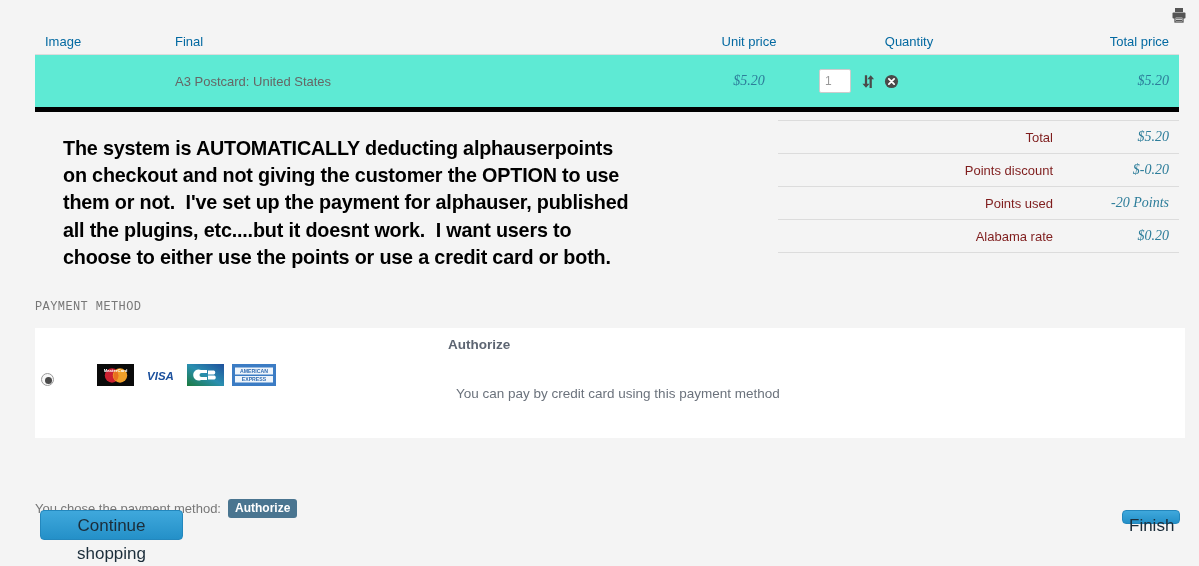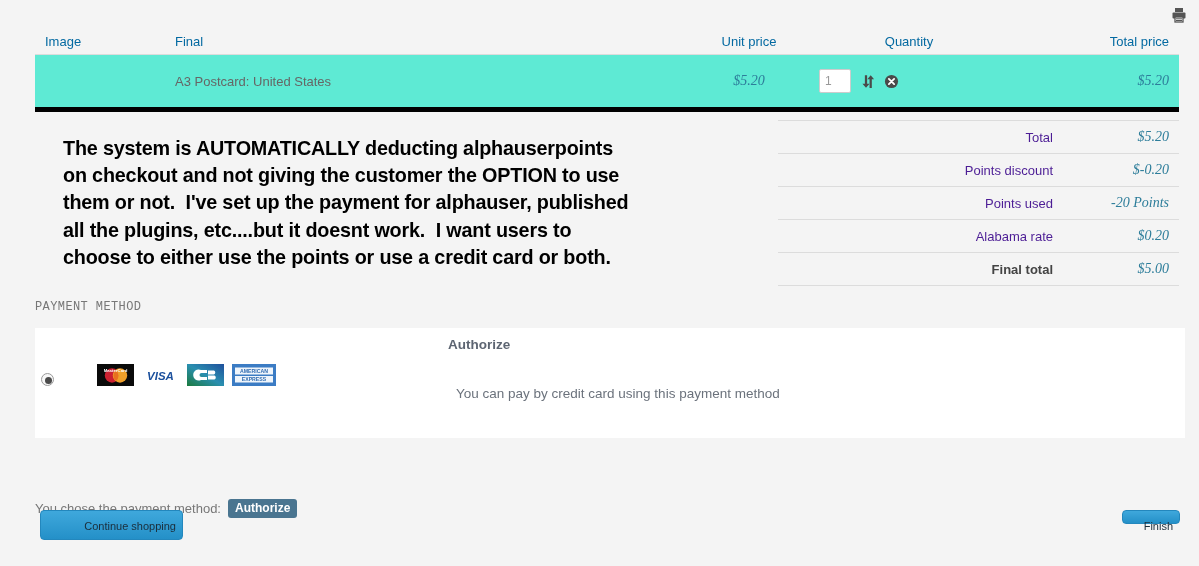--- a/index.html
+++ b/index.html
@@ -79,21 +79,21 @@
     border-top:1px solid #dcdcdc;
   }
   .tot-row{
     display:flex;align-items:center;
     height:32px;
     border-bottom:1px solid #dcdcdc;
   }
   .tot-row:last-child{border-bottom:1px solid #dcdcdc;}
   .tot-label{
     flex:1;text-align:right;padding-right:14px;
-    color:#4c1d95;font-size:13px;
+    color:#7f1d1d;font-size:13px;
   }
   .tot-label.bold{font-weight:bold;color:#444;}
   .tot-value{
     width:112px;text-align:right;padding-right:10px;
     color:#2d7d9a;font-style:italic;
     font-family:"Liberation Serif","DejaVu Serif",serif;
     font-size:14px;
     box-sizing:border-box;
   }
 
@@ -161,27 +161,27 @@
     display:inline-block;
     background:#4a7590;
     color:#fff;font-weight:bold;font-size:12px;
     padding:3px 7px 4px 7px;border-radius:3px;
     line-height:1;
   }
 
   .btn{
     position:absolute;
     font-family:"Liberation Sans","DejaVu Sans",sans-serif;
-    font-size:11px;color:#1b2d3a;
+    font-size:17px;color:#1b2d3a;
     background:linear-gradient(to bottom,#3fa8dc 0%,#2490c8 100%);
     border:1px solid #2387bd;
     border-radius:4px;
     cursor:pointer;
     box-sizing:border-box;
-    text-align:right;
+    text-align:center;
   }
   .btn-continue{left:40px;top:510px;width:143px;height:30px;line-height:28px;}
   .btn-finish{left:1122px;top:510px;width:58px;height:14px;line-height:28px;}
 </style>
 </head>
 <body>
 
 <div class="page">
 
   <div class="print-icon">
@@ -237,24 +237,20 @@
       <div class="tot-label">Points discount</div>
       <div class="tot-value">$-0.20</div>
     </div>
     <div class="tot-row">
       <div class="tot-label">Points used</div>
       <div class="tot-value">-20 Points</div>
     </div>
     <div class="tot-row">
       <div class="tot-label">Alabama rate</div>
       <div class="tot-value">$0.20</div>
-    </div>
-    <div class="tot-row">
-      <div class="tot-label bold">Final total</div>
-      <div class="tot-value">$5.00</div>
     </div>
   </div>
 
   <div class="annotation">The system is AUTOMATICALLY deducting alphauserpoints
 on checkout and not giving the customer the OPTION to use
 them or not.  I've set up the payment for alphauser, published
 all the plugins, etc....but it doesnt work.  I want users to
 choose to either use the points or use a credit card or both.</div>
 
   <div class="pm-title">PAYMENT METHOD</div>

